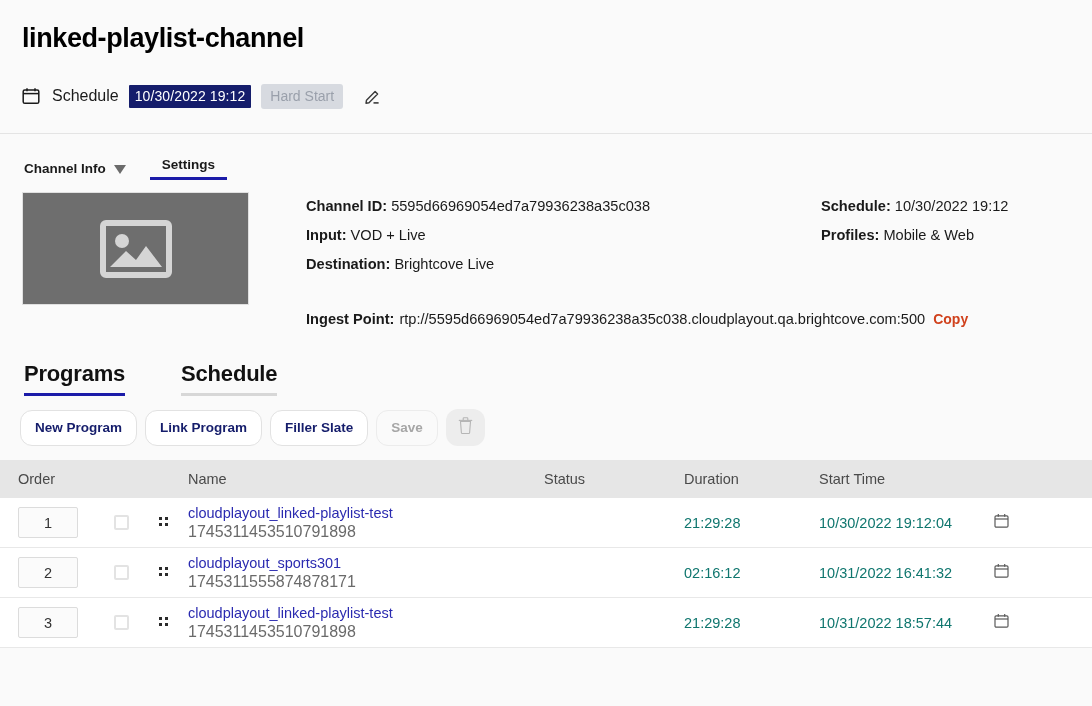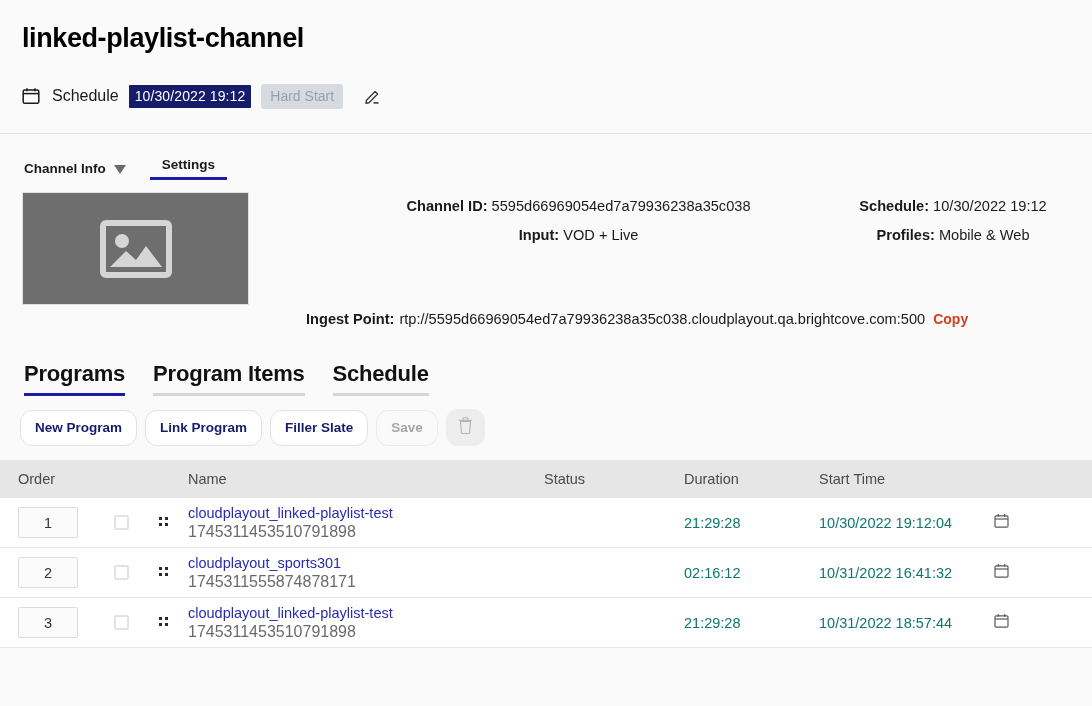--- a/index.html
+++ b/index.html
@@ -54,23 +54,22 @@
     position: relative; top: 1px;
   }
   .subtab-settings { position: relative; padding: 0 12px 8px 12px; }
   .subtab-settings .bar {
     position: absolute; left: 0; right: 0; bottom: 0;
     height: 3px; background: #1b1ba8;
   }
 
   
   .info-panel {
-    display: flex; padding: 12px 22px 0 22px; gap: 15px;
+    display: flex; padding: 12px 22px 0 22px; gap: 0;
     position: relative;
-    text-align: center;
   }
   .thumb {
     width: 227px; height: 113px; background: #6e6e6e;
     border: 1px solid #e0e0e0;
     display: flex; align-items: center; justify-content: center;
     flex: 0 0 227px;
   }
   .thumb svg { display:block; }
   .info-cols { display: flex; flex: 1; padding-left: 57px; }
   .info-col-a { width: 515px; }
@@ -206,20 +205,24 @@
     <div class="info-cols">
       <div class="info-col-a">
         <div class="info-line">
           <b>Channel ID:</b>
           <span>5595d66969054ed7a79936238a35c038</span>
         </div>
         <div class="info-line">
           <b>Input:</b>
           <span>VOD + Live</span>
         </div>
+        <div class="info-line">
+          <b>Destination:</b>
+          <span>Brightcove Live</span>
+        </div>
       </div>
 
       <div class="info-col-b">
         <div class="info-line">
           <b>Schedule:</b>
           <span>10/30/2022 19:12</span>
         </div>
         <div class="info-line">
           <b>Profiles:</b>
           <span>Mobile &amp; Web</span>
@@ -235,21 +238,20 @@
       <span class="copy-btn">Copy</span>
     </div>
   </div>
 
   <div class="main-tabs">
     <div class="mtab active">
       <span>Programs</span>
       <span class="ul"></span>
     </div>
     <div class="mtab">
-      <span>Program Items</span>
       <span class="ul"></span>
     </div>
     <div class="mtab">
       <span>Schedule</span>
       <span class="ul"></span>
     </div>
   </div>
 
   <div class="actions">
     <div class="btn">New Program</div>

